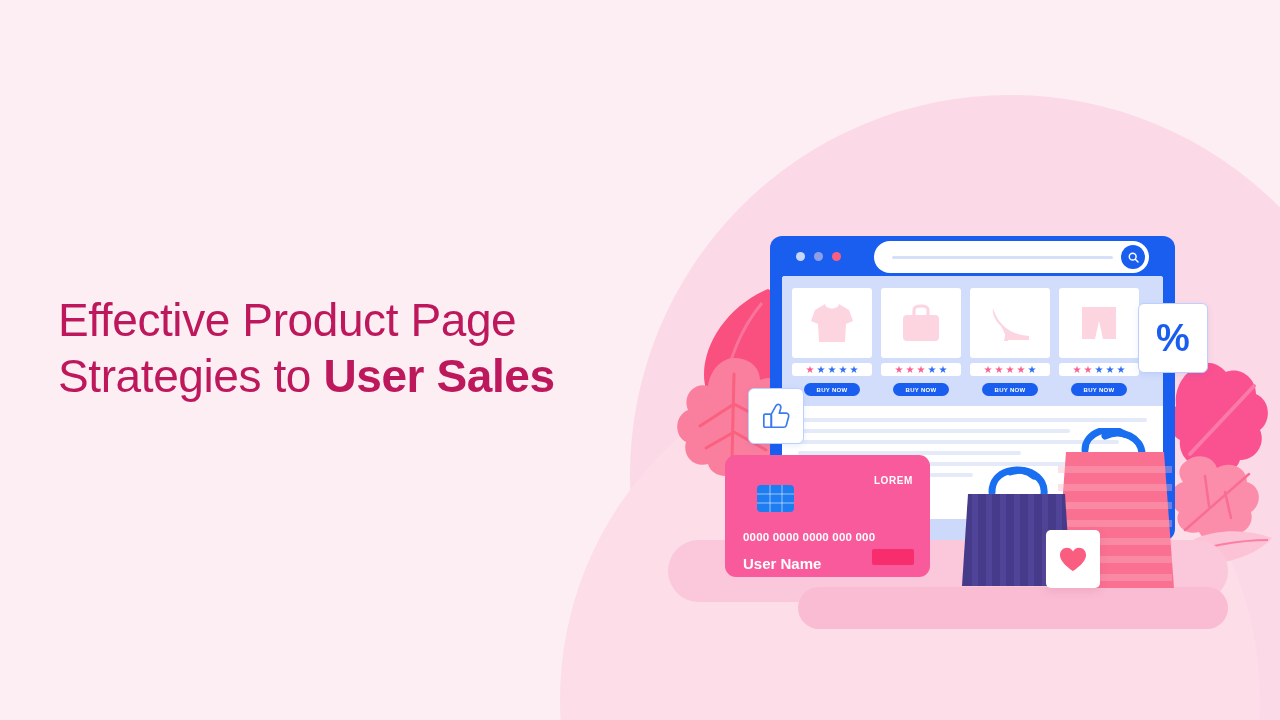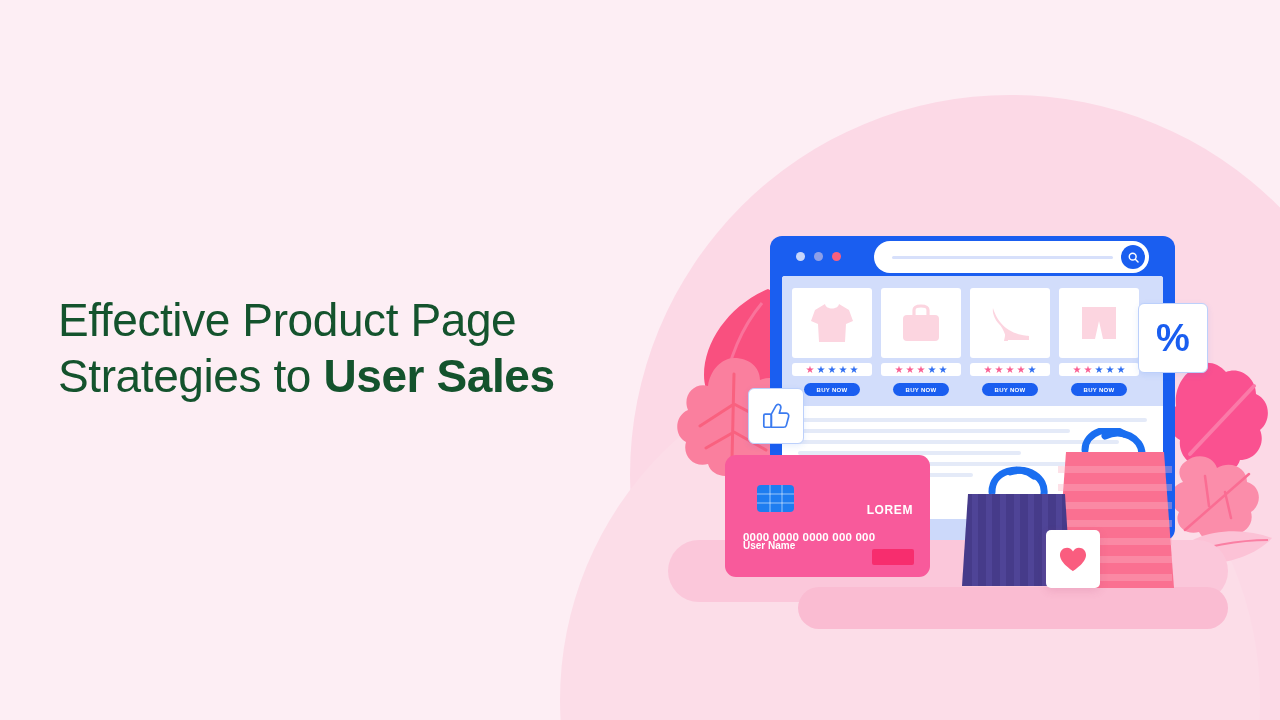--- a/index.html
+++ b/index.html
@@ -31,21 +31,21 @@
   .base-pill-b{
     position:absolute; left:798px; top:587px;
     width:430px; height:42px; border-radius:21px;
     background:#fabcd2;
   }
 
   
   .headline{
     position:absolute; left:58px; top:292px;
     width:620px;
-    color:#14532d;
+    color:#be185d;
     font-size:46px;
     line-height:1.22;
     font-weight:500;
     letter-spacing:-0.4px;
   }
   .headline .strong{ font-weight:800; }
 
   
   .leaf{ position:absolute; }
 
@@ -127,39 +127,39 @@
 
   
   .credit-card{
     position:absolute; left:725px; top:455px;
     width:205px; height:122px;
     background:#f85a9b; border-radius:11px;
     color:#ffffff;
   }
   .cc-brand{
     position:absolute; right:17px; top:20px;
-    font-size:12px; font-weight:700; letter-spacing:.6px;margin-top:28px;
+    font-size:10px; font-weight:700; letter-spacing:.6px;
   }
   .cc-chip{
     position:absolute; left:32px; top:30px;
     width:37px; height:27px; border-radius:4px;
     background:#1e7df0; overflow:hidden;
   }
   .cc-chip i{ position:absolute; background:rgba(255,255,255,.28); }
   .cc-chip i.h1{ left:0; right:0; top:8px; height:1.5px; }
   .cc-chip i.h2{ left:0; right:0; top:17px; height:1.5px; }
   .cc-chip i.v1{ top:0; bottom:0; left:12px; width:1.5px; }
   .cc-chip i.v2{ top:0; bottom:0; left:24px; width:1.5px; }
   .cc-number{
     position:absolute; left:18px; top:76px;
     font-size:11.5px; font-weight:700; letter-spacing:.2px;
   }
   .cc-name{
-    position:absolute; left:18px; top:85px;
-    font-size:10px; font-weight:700;
+    position:absolute; left:18px; top:100px;
+    font-size:15px; font-weight:700;
   }
   .cc-strip{
     position:absolute; right:16px; bottom:12px;
     width:42px; height:16px; background:#f72d6e; border-radius:2px;
   }
 
   
   .bag{ position:absolute; }
 
   svg{ display:block; }

